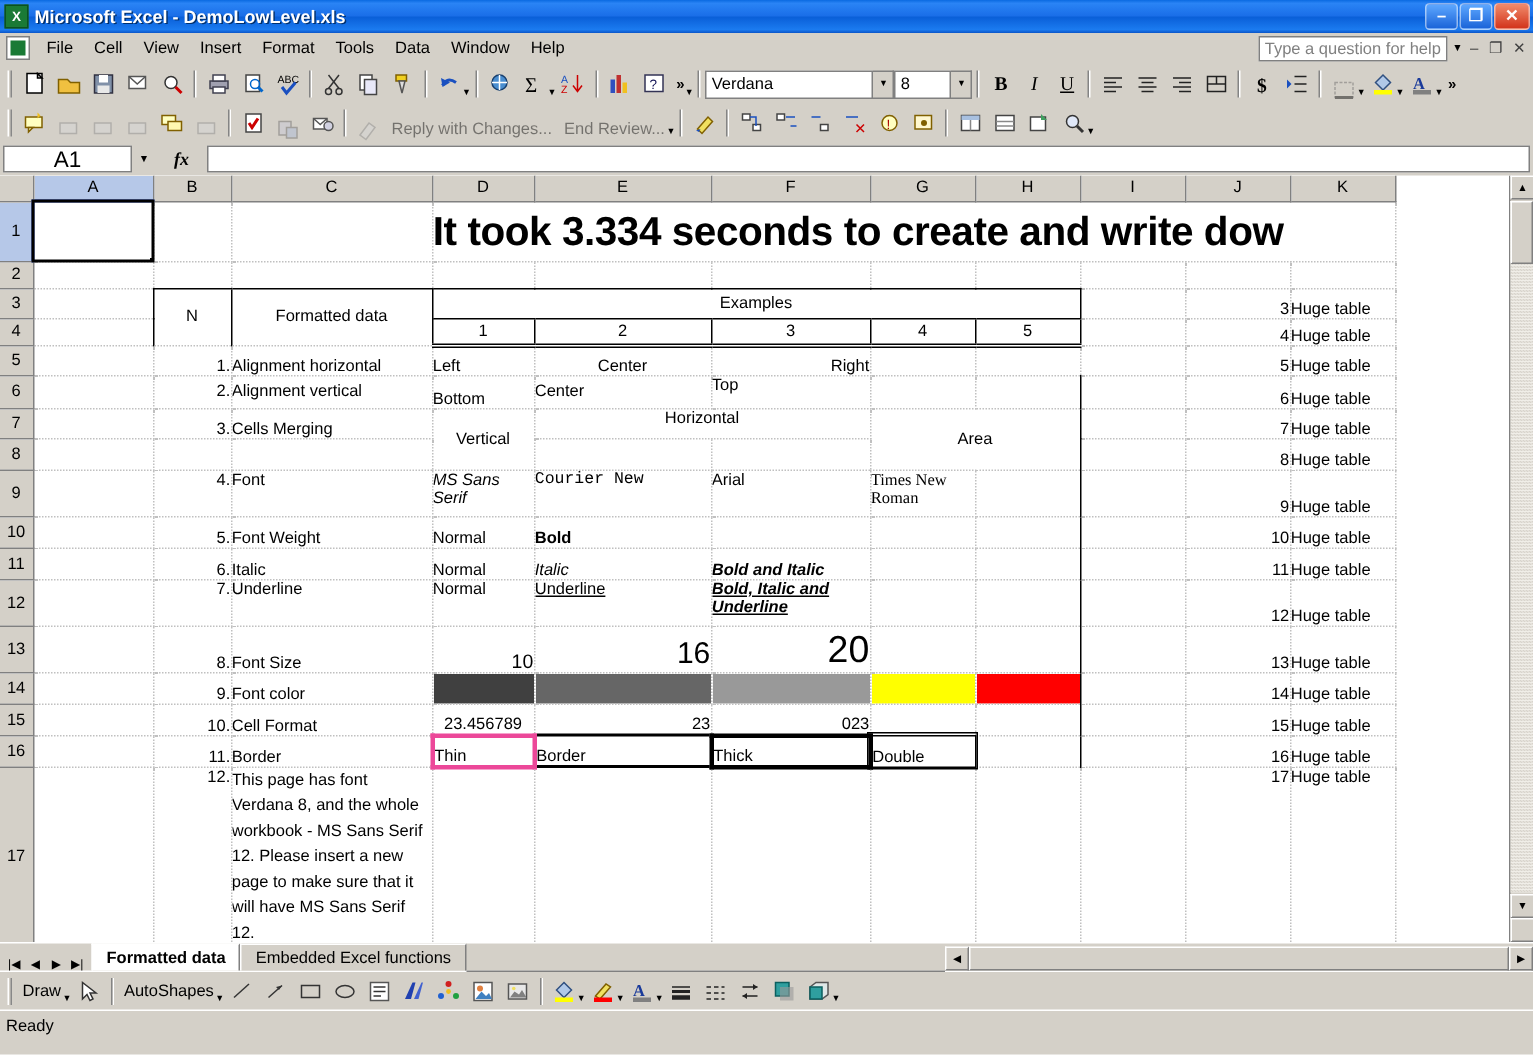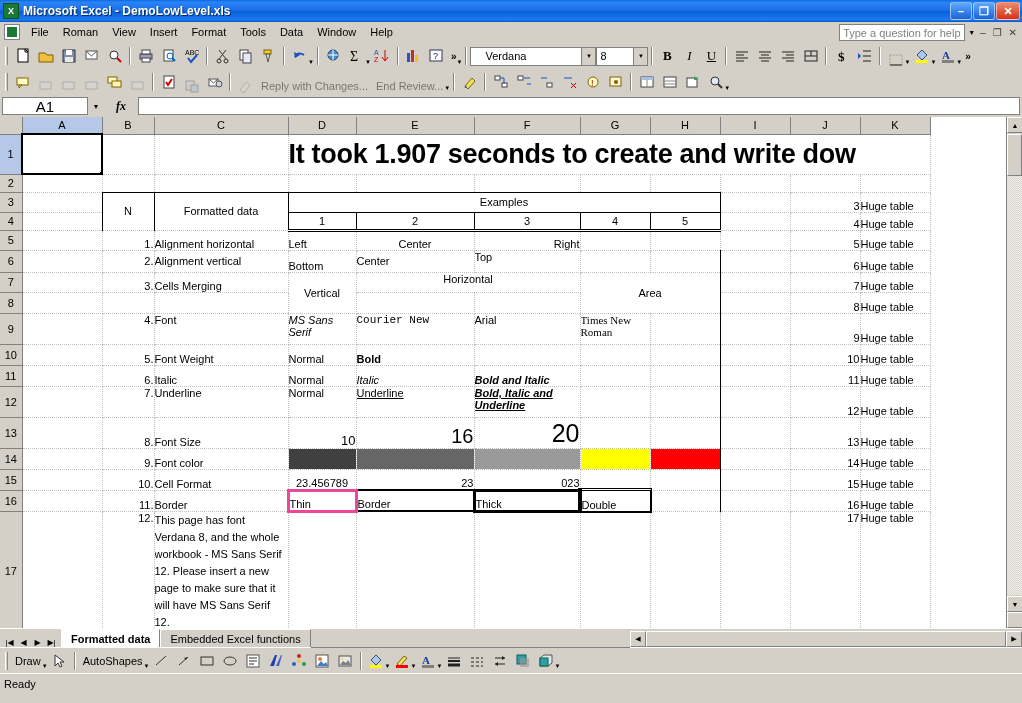--- a/index.html
+++ b/index.html
@@ -42,21 +42,21 @@
   .mini-btn{font-size:10px;padding:0 2px;color:#404040;}
   
   .toolbar{height:26px;display:flex;align-items:center;background:#d4d0c8;padding-left:2px;}
   .tb-grip{width:3px;height:18px;border-left:1px solid #fff;border-right:1px solid #888;margin:0 3px;}
   .tbtn{width:23px;height:22px;display:flex;align-items:center;justify-content:center;position:relative;}
   .tbtn svg{display:block;}
   .sep{width:1px;height:18px;border-left:1px solid #848484;border-right:1px solid #fff;margin:0 3px;}
   .arr{font-size:6px;color:#000;margin-left:-3px;align-self:flex-end;padding-bottom:4px;}
   .chev{font-size:10px;font-weight:bold;color:#000;padding:0 3px;}
   .fontsel{width:112px;height:19px;background:#fff;border:1px solid #808080;font-size:11px;
-    padding:1px 14px;display:flex;align-items:center;}
+    padding:1px 3px;display:flex;align-items:center;}
   .sizesel{width:38px;height:19px;background:#fff;border:1px solid #808080;font-size:11px;
     padding:1px 3px;display:flex;align-items:center;}
   .dd{width:14px;height:19px;background:#d4d0c8;border:1px solid #808080;border-left:none;
     display:flex;align-items:center;justify-content:center;font-size:6px;}
   .fbtn{width:22px;height:22px;display:flex;align-items:center;justify-content:center;font-size:13px;}
   .disabled{opacity:.45;margin-top:8px;}
   
   .formulabar{height:22px;display:flex;align-items:center;background:#d4d0c8;padding:0 2px;}
   .namebox{width:86px;height:18px;background:#fff;border:1px solid #808080;font-size:15px;
     display:flex;align-items:center;justify-content:center;}
@@ -137,21 +137,21 @@
   <span class="winbtn min">–</span>
   <span class="winbtn max">❐</span>
   <span class="winbtn close">✕</span>
 </div>
 
 <div class="menubar">
   <span class="menu-appicon">
       <i></i>
     </span>
   <span class="menuitem">File</span>
-  <span class="menuitem">Roman</span>
+  <span class="menuitem">Cell</span>
   <span class="menuitem">View</span>
   <span class="menuitem">Insert</span>
   <span class="menuitem">Format</span>
   <span class="menuitem">Tools</span>
   <span class="menuitem">Data</span>
   <span class="menuitem">Window</span>
   <span class="menuitem">Help</span>
   <span class="help-box">
     <span class="help-input">Type a question for help</span>
     <span class="help-arrow">▼</span>
@@ -546,21 +546,21 @@
       <th class="colhead">I</th>
       <th class="colhead">J</th>
       <th class="colhead">K</th>
     </tr>
 
     <tr style="height:40px">
       <td class="rowhead sel">1</td>
       <td class="cell selcell"></td>
       <td class="cell"></td>
       <td class="cell"></td>
-      <td class="cell va-mid bigtitle" colspan="9">It took 1.907 seconds to create and write dow</td>
+      <td class="cell va-mid bigtitle" colspan="9">It took 3.334 seconds to create and write dow</td>
     </tr>
 
     <tr style="height:18px">
       <td class="rowhead">2</td>
       <td class="cell"></td>
       <td class="cell"></td>
       <td class="cell"></td>
       <td class="cell"></td>
       <td class="cell"></td>
       <td class="cell"></td>

